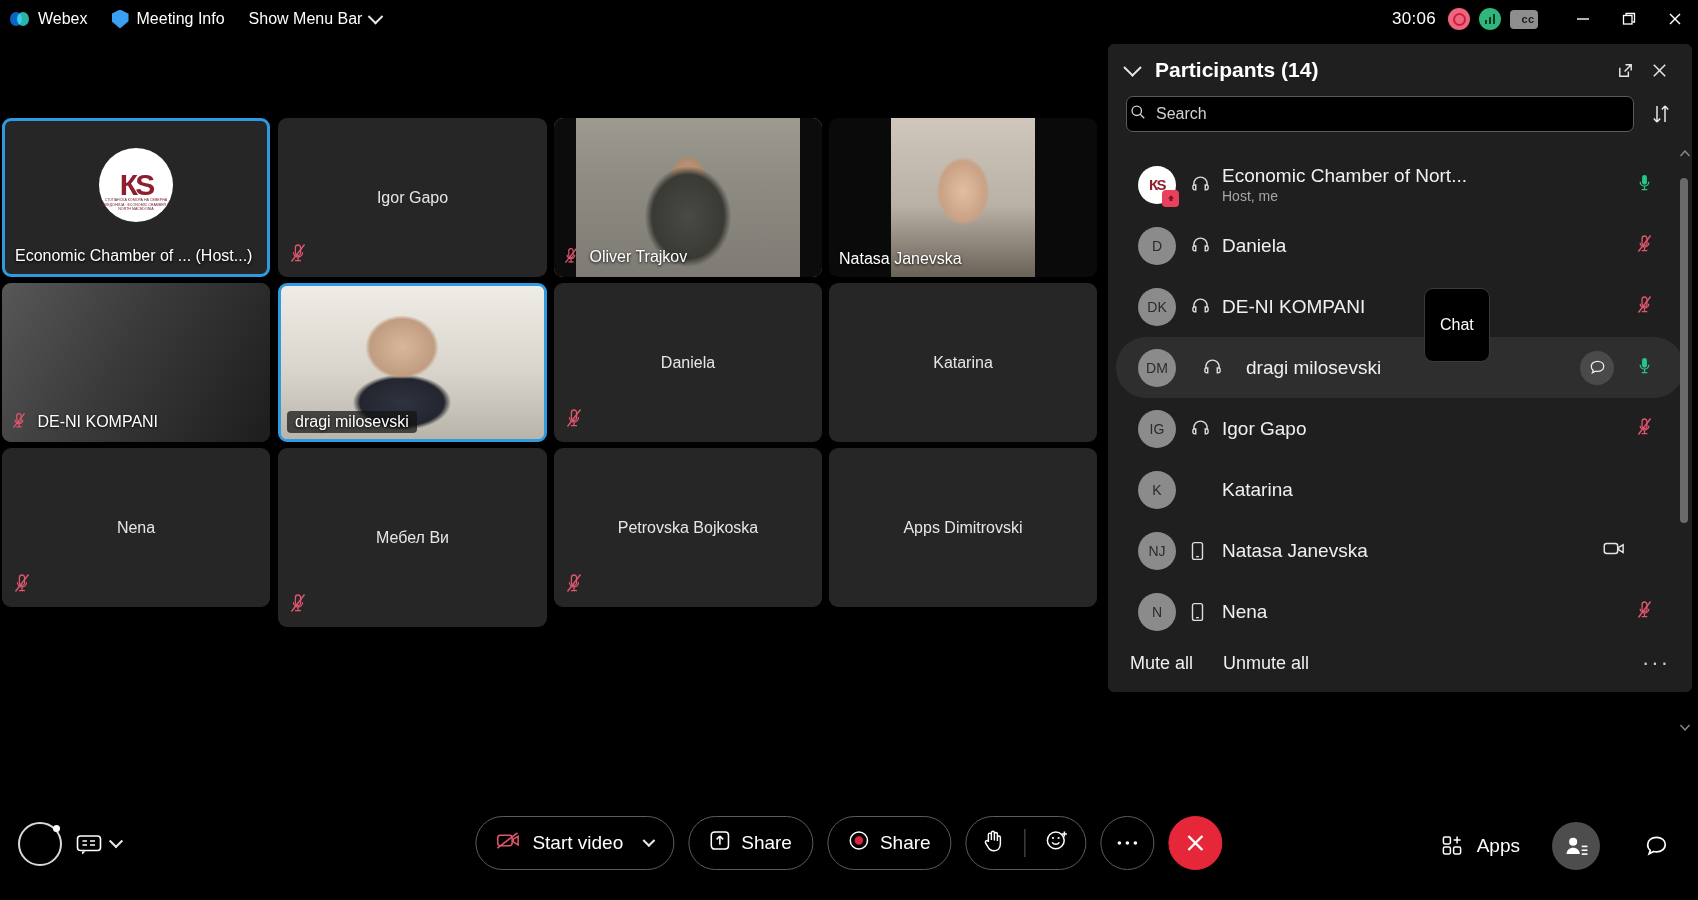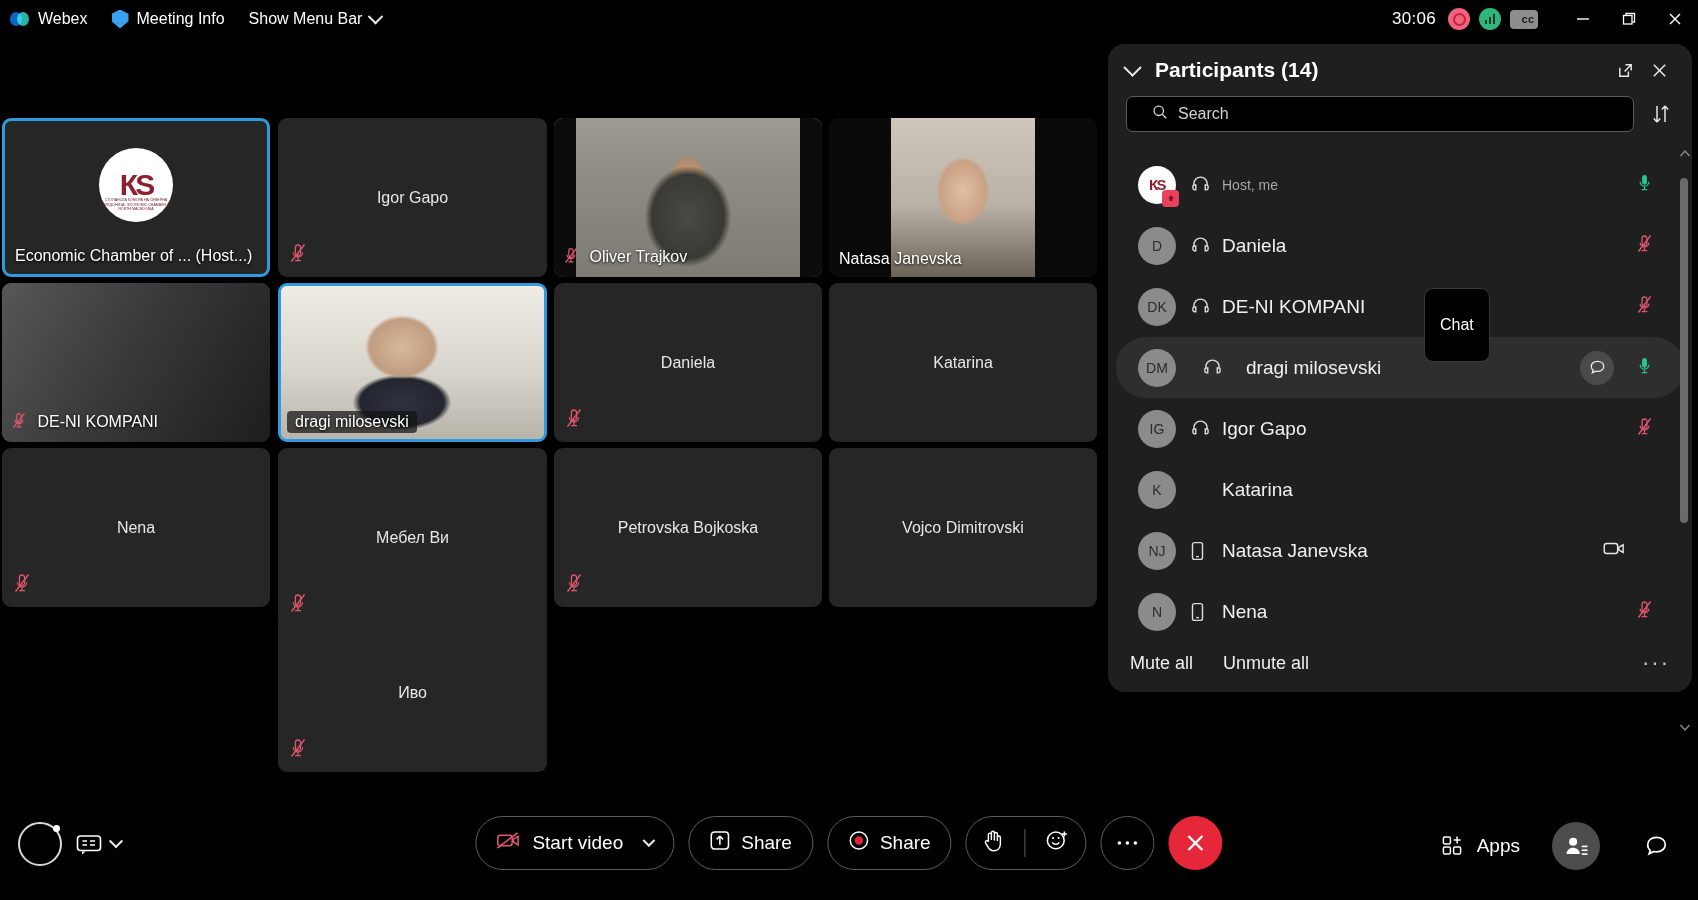--- a/index.html
+++ b/index.html
@@ -66,31 +66,31 @@
     border-radius:50%; background:#fff; display:flex; align-items:center;
     justify-content:center; }
   .avatar-logo .mk { font-size: 30px; color:#8e1f2f; font-weight:bold;
     letter-spacing:-3px; }
   .avatar-logo .sub { position:absolute; bottom:10px; left:0; right:0;
     font-size:3.6px; color:#6b1a27; text-align:center; line-height:1.35; }
   .vidphoto { position:absolute; inset:0; }
 
   
   .panel { position:absolute; right: 6px; top: 44px; width: 584px; height: 648px;
-    background:#1f1f1f; border-radius: 17px; }
+    background:#1f1f1f; border-radius: 6px; }
   .p-head { height: 52px; display:flex; align-items:center; padding: 0 16px 0 18px; }
   .p-head .cdown { width:13px;height:13px;border-right:2px solid #e9e9e9;
     border-bottom:2px solid #e9e9e9; transform: rotate(45deg) translate(-2px,-2px);
     margin-right: 16px; }
   .p-title { color:#fff; font-size: 21px; font-weight: 600; flex: 1; }
   .p-head .ic { width: 34px; height: 34px; display:flex; align-items:center;
     justify-content:center; color:#e8e8e8; }
   .p-search-row { display:flex; align-items:center; padding: 0 18px; gap: 14px; }
   .p-search { flex:1; height: 36px; background:#000; border:1px solid #5a5a5a;
-    border-radius: 7px; display:flex; align-items:center; padding: 0 25px; gap: 10px; }
+    border-radius: 7px; display:flex; align-items:center; padding: 0 3px; gap: 10px; }
   .p-search .ph { color:#d2d2d2; font-size: 16px; }
   .sort-ic { width:26px;height:26px; color:#e8e8e8; display:flex;
     align-items:center; justify-content:center; }
 
   .p-list { position:absolute; left: 0; right: 0; top: 110px; bottom: 58px;
     overflow: hidden; }
   .p-row { position:relative; height: 61px; display:flex; align-items:center;
     padding: 0 22px 0 22px; border-radius: 30px; margin: 0 8px; }
   .p-row.hover { background:#2e2e2e;gap:12px; }
   .p-av { width: 38px; height: 38px; border-radius: 50%; background:#8b8b8b;
@@ -320,33 +320,23 @@
       <span class="mic-bl">
         <svg width="16" height="20" viewBox="0 0 16 20">
             <path d="M8 2a2.6 2.6 0 0 1 2.6 2.6v5.2A2.6 2.6 0 0 1 8 12.4 2.6 2.6 0 0 1 5.4 9.8V4.6A2.6 2.6 0 0 1 8 2z" fill="none" stroke="#e0566f" stroke-width="1.3"></path>
             <path d="M3.4 9.2a4.6 4.6 0 0 0 9.2 0M8 14v3.4M5 17.6h6" fill="none" stroke="#e0566f" stroke-width="1.3"></path>
             <line x1="1.5" y1="18.5" x2="14.5" y2="1.5" stroke="#e0566f" stroke-width="1.4"></line>
           </svg>
       </span>
     </div>
 
     <div class="tile" style="left:829px; top:330px; width:268px; height:159px;">
-      <div class="nm-center">Vojco Dimitrovski</div>
-    </div>
-
-    <div class="tile" style="left:278px; top:495px; width:269px; height:159px;">
-      <div class="nm-center">Иво</div>
-      <span class="mic-bl">
-        <svg width="16" height="20" viewBox="0 0 16 20">
-            <path d="M8 2a2.6 2.6 0 0 1 2.6 2.6v5.2A2.6 2.6 0 0 1 8 12.4 2.6 2.6 0 0 1 5.4 9.8V4.6A2.6 2.6 0 0 1 8 2z" fill="none" stroke="#e0566f" stroke-width="1.3"></path>
-            <path d="M3.4 9.2a4.6 4.6 0 0 0 9.2 0M8 14v3.4M5 17.6h6" fill="none" stroke="#e0566f" stroke-width="1.3"></path>
-            <line x1="1.5" y1="18.5" x2="14.5" y2="1.5" stroke="#e0566f" stroke-width="1.4"></line>
-          </svg>
-      </span>
-    </div>
+      <div class="nm-center">Apps Dimitrovski</div>
+    </div>
+
 
   </div>
 
   <div class="panel">
 
     <div class="p-head">
       <span class="cdown"></span>
       <span class="p-title">Participants (14)</span>
       <span class="ic">
         <svg width="19" height="19" viewBox="0 0 20 20">
@@ -392,20 +382,21 @@
           </span>
         </div>
         <span class="p-dev">
           <svg width="21" height="19" viewBox="0 0 22 20">
               <path d="M4 11V9.2a7 7 0 0 1 14 0V11" fill="none" stroke="#dcdcdc" stroke-width="1.5"></path>
               <path d="M4 10.5h2v5H4.8A1.8 1.8 0 0 1 3 13.7v-1.4a1.8 1.8 0 0 1 1-1.8z" fill="none" stroke="#dcdcdc" stroke-width="1.5"></path>
               <path d="M18 10.5h-2v5h1.2a1.8 1.8 0 0 0 1.8-1.8v-1.4a1.8 1.8 0 0 0-1-1.8z" fill="none" stroke="#dcdcdc" stroke-width="1.5"></path>
             </svg>
         </span>
         <div class="p-names">
+          <div class="p-name">Economic Chamber of Nort...</div>
           <div class="p-sub">Host, me</div>
         </div>
         <div class="p-status">
           <span class="mic-on">
             <svg width="15" height="19" viewBox="0 0 16 20">
                 <rect x="5.4" y="2" width="5.2" height="10.4" rx="2.6" fill="#29c48a"></rect>
                 <path d="M3.4 9.2a4.6 4.6 0 0 0 9.2 0M8 14v3.4M5 17.6h6" fill="none" stroke="#29c48a" stroke-width="1.4"></path>
               </svg>
           </span>
         </div>

